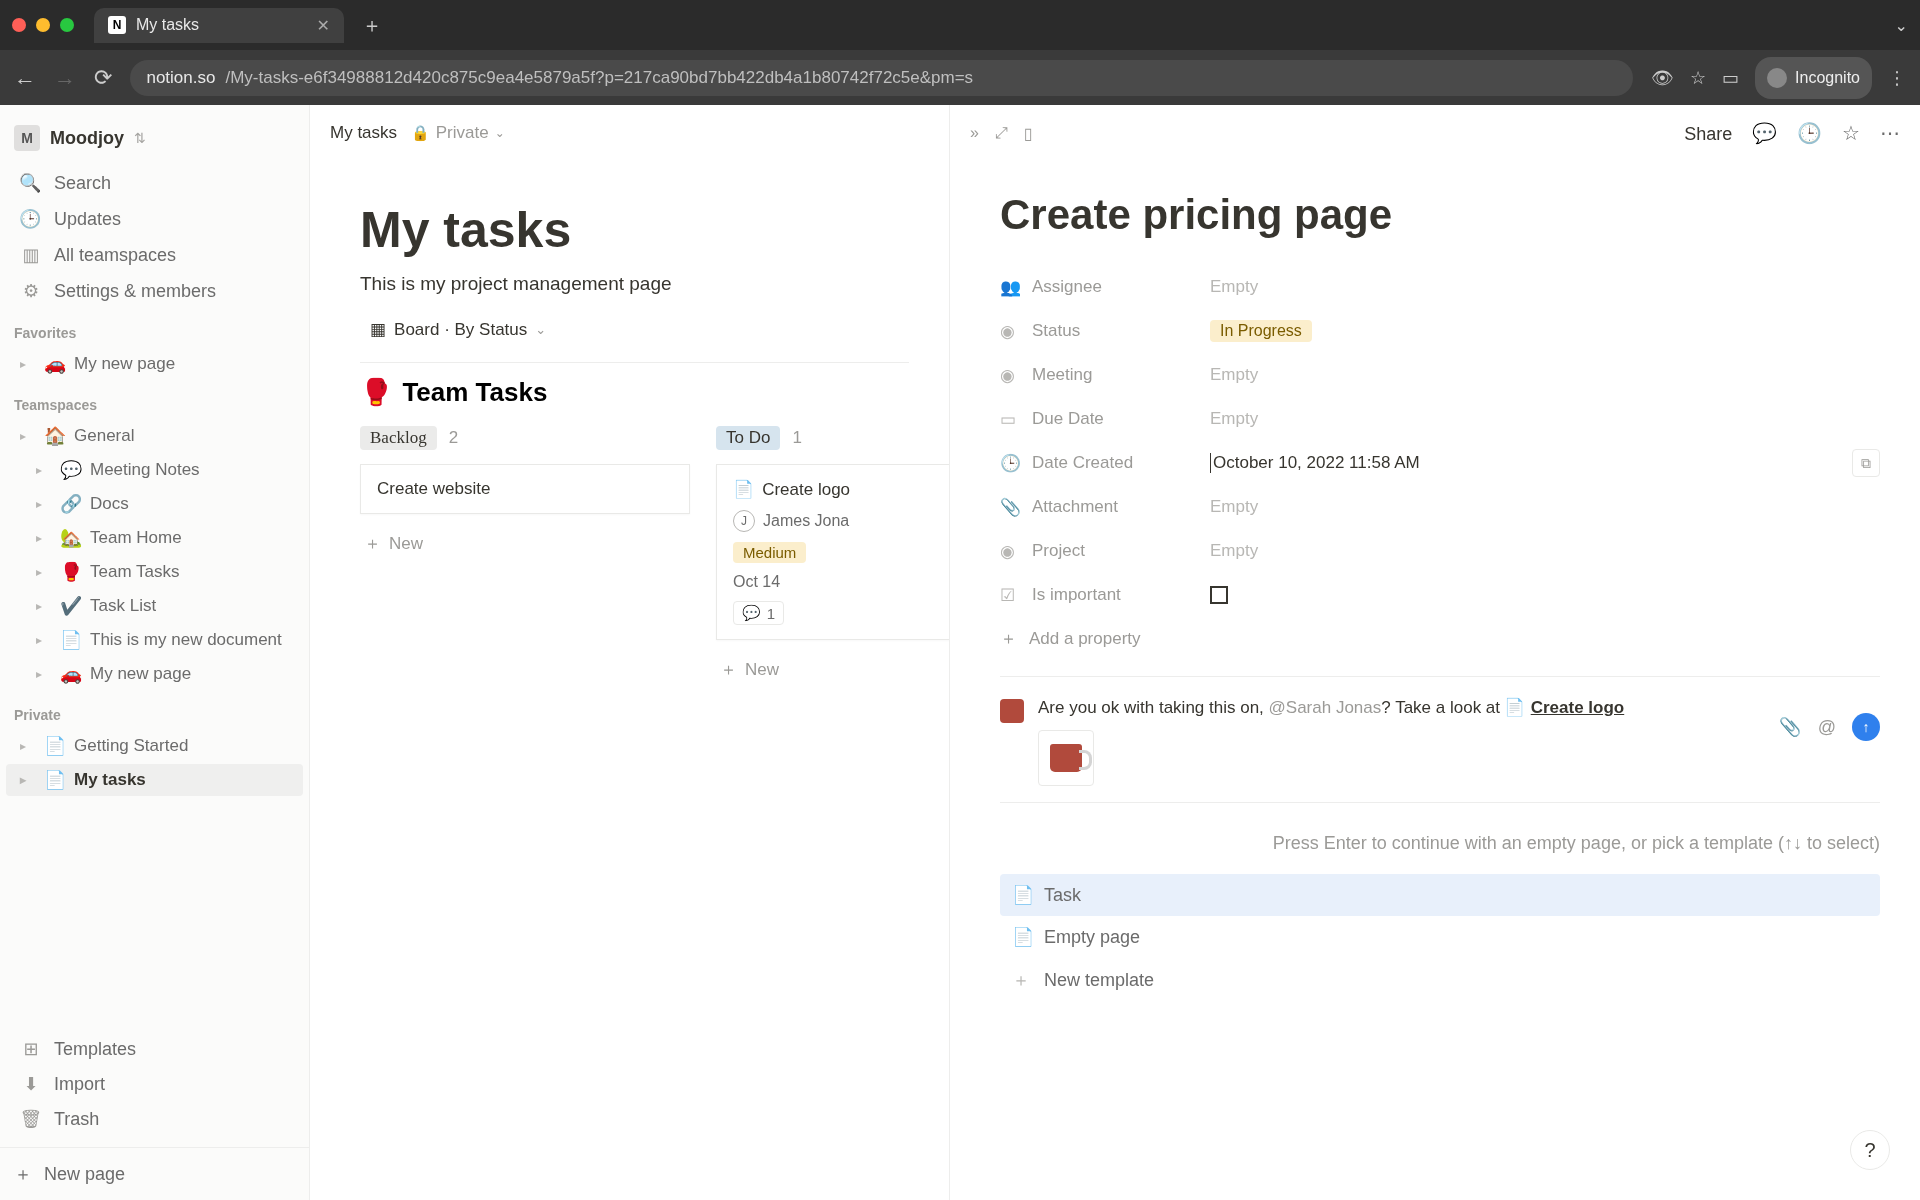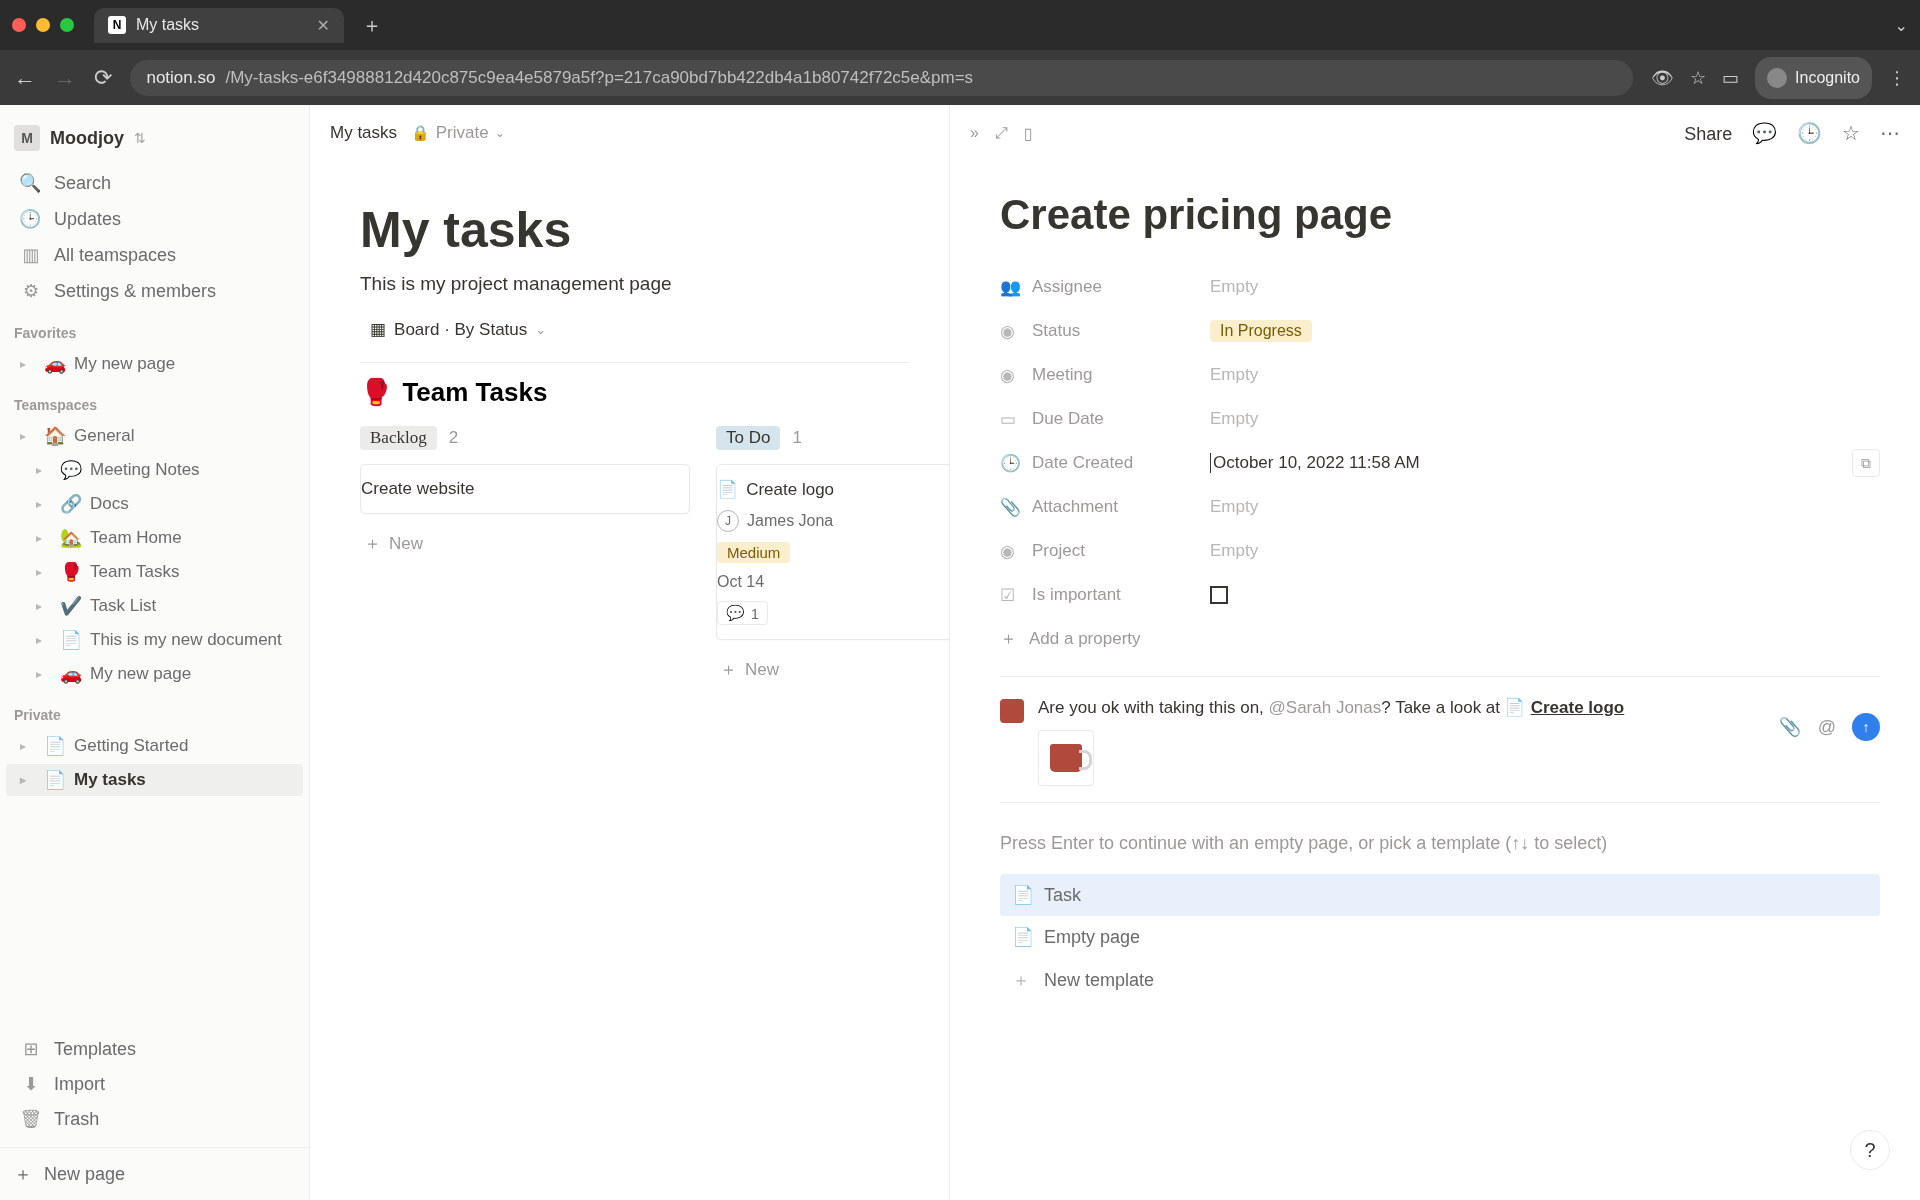--- a/index.html
+++ b/index.html
@@ -64,21 +64,21 @@
 .db-divider { border-top: 1px solid #ededec; margin-bottom: 14px; }
 .db-title { font-size: 26px; font-weight: 700; display: flex; align-items: center; gap: 10px; margin-bottom: 18px; }
 
 .board { display: flex; gap: 26px; }
 .board-col { width: 330px; flex-shrink: 0; }
 .col-head { display: flex; align-items: center; gap: 12px; margin-bottom: 14px; }
 .status-pill { font-size: 17px; padding: 2px 10px; border-radius: 4px; }
 .pill-backlog { background: #ebebea; color: #37352f; font-family: Liberation Serif, serif; }
 .pill-todo { background: #d6e4ee; color: #37352f; }
 .col-count { color: #9b9a97; font-size: 17px; }
-.card { background: #fff; border: 1px solid #e9e9e7; border-radius: 5px; padding: 14px 0; margin-bottom: 12px; box-shadow: 0 1px 2px rgba(0,0,0,0.03); cursor: pointer; }
+.card { background: #fff; border: 1px solid #e9e9e7; border-radius: 0; padding: 14px 16px; margin-bottom: 12px; box-shadow: 0 1px 2px rgba(0,0,0,0.03); cursor: pointer; }
 .card-title { font-size: 17px; font-weight: 500; color: #37352f; display:flex; align-items:center; gap:8px;}
 .card-row { display: flex; align-items: center; gap: 8px; margin-top: 10px; font-size: 16px; color: #6b6b6b; }
 .avatar-sm { width: 22px; height: 22px; border-radius: 50%; border: 1.5px solid #b8b7b4; display: flex; align-items: center; justify-content: center; font-size: 12px; color:#6b6b6b;}
 .pri-pill { background: #fbeecc; color: #7a5c00; padding: 2px 10px; border-radius: 4px; font-size: 15px; display:inline-block;}
 .comment-chip { display: flex; align-items: center; gap: 6px; border: 1px solid #e9e9e7; border-radius: 4px; padding: 2px 8px; font-size: 15px; color:#6b6b6b; }
 .col-new { color: #9b9a97; font-size: 17px; display: flex; align-items: center; gap: 8px; cursor: pointer; padding: 6px 4px; }
 
 
 .detail { flex: 1; display: flex; flex-direction: column; min-width:0;}
 .detail-top { height: 56px; display: flex; align-items: center; padding: 0 20px; gap: 16px; }
@@ -106,21 +106,21 @@
 .comment-avatar { width: 24px; height: 24px; border-radius: 4px; background: #b14a3c; flex-shrink: 0; margin-top:2px;}
 .comment-body { flex: 1; padding-right: 120px; }
 .mention { color: #9b9a97; }
 .link-ref { text-decoration: underline; font-weight: 600; }
 .comment-actions { position:absolute; right:0; top:16px; display: flex; align-items: center; gap: 16px; color: #9b9a97; font-size: 18px; }
 .send-btn { width: 28px; height: 28px; border-radius: 50%; background: #2f80ed; color: #fff; display: flex; align-items: center; justify-content: center; cursor: pointer; font-size:14px;}
 .attach-thumb { width: 56px; height: 56px; border: 1px solid #e9e9e7; border-radius: 4px; margin-top: 12px; display:flex; align-items:center; justify-content:center; }
 .mug { width: 32px; height: 28px; background: #b14a3c; border-radius: 3px 3px 5px 5px; position:relative; }
 .mug::after { content:''; position:absolute; right:-10px; top:6px; width:10px; height:14px; border:3px solid #d4d4d4; border-left:none; border-radius: 0 8px 8px 0;}
 
-.template-hint { color: #9b9a97; font-size: 18px; margin: 30px 0 20px; }
+.template-hint { color: #9b9a97; font-size: 18px; margin: 30px 0 20px; text-align: right; }
 .template-list { }
 .tpl-item { display: flex; align-items: center; gap: 12px; padding: 10px 12px; border-radius: 4px; font-size: 18px; color: #6b6b6b; cursor: pointer; }
 .tpl-item.sel { background: #e8f0fb; }
 .tpl-icon { color: #b8b7b4; font-size: 18px; width:20px;}
 
 .help-fab { position: fixed; right: 30px; bottom: 30px; width: 40px; height: 40px; border: 1px solid #e9e9e7; border-radius: 50%; display: flex; align-items: center; justify-content: center; font-size: 20px; color: #37352f; background: #fff; cursor: pointer; }
 </style>
 </head>
 <body>
 

